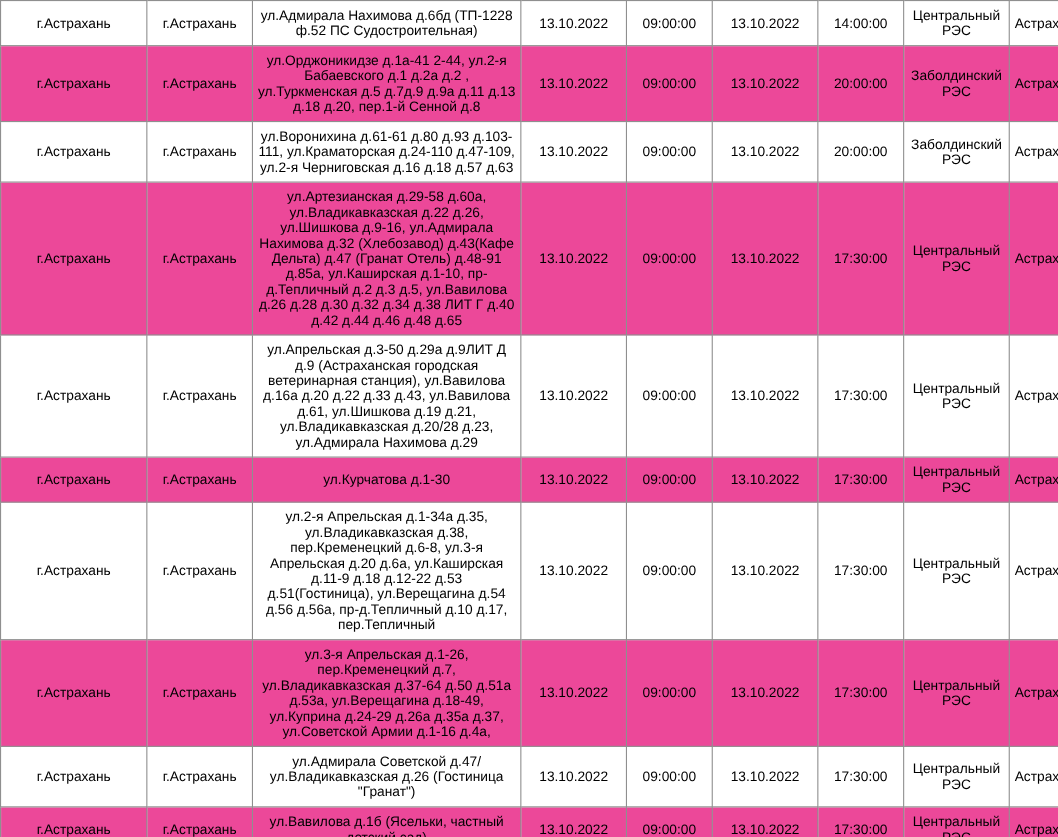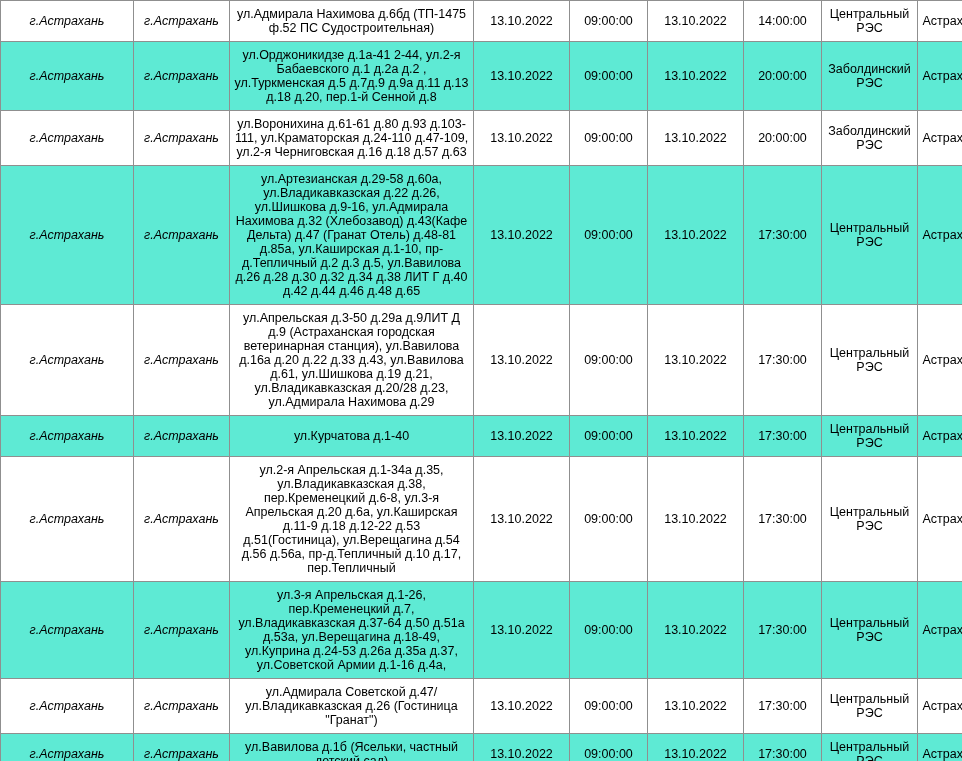--- a/index.html
+++ b/index.html
@@ -25,34 +25,34 @@
     padding: 6px 4px;
     vertical-align: middle;
     text-align: center;
     word-wrap: break-word;
     overflow-wrap: break-word;
   }
   #outage-table tr.row-even td {
     background: #ffffff;
   }
   #outage-table tr.row-odd td {
-    background: #5eead4;
+    background: #ec4899;
   }
   
   col.c0 { width: 133px; }
   col.c1 { width: 96px; }
   col.c2 { width: 244px; }
   col.c3 { width: 96px; }
   col.c4 { width: 78px; }
   col.c5 { width: 96px; }
   col.c6 { width: 78px; }
   col.c7 { width: 96px; }
   col.c8 { width: 109px; }
 
-  td.col-city, td.col-district { white-space: nowrap; font-style: italic; }
+  td.col-city, td.col-district { white-space: nowrap; }
   td.col-addresses { text-align: center; }
   td.col-res { text-align: center; }
   td.col-company { text-align: center; }
 </style>
 </head>
 <body>
 
 <table id="outage-table">
   <colgroup>
     <col class="c0">
@@ -62,21 +62,21 @@
       <col class="c4">
     <col class="c5">
       <col class="c6">
       <col class="c7">
       <col class="c8">
   </colgroup>
   <tbody>
       <tr class="row-even">
         <td class="col-city">г.Астрахань</td>
         <td class="col-district">г.Астрахань</td>
-        <td class="col-addresses">ул.Адмирала Нахимова д.6бд (ТП-1475 ф.52 ПС Судостроительная)</td>
+        <td class="col-addresses">ул.Адмирала Нахимова д.6бд (ТП-1228 ф.52 ПС Судостроительная)</td>
         <td class="col-off-date">13.10.2022</td>
         <td class="col-off-time">09:00:00</td>
         <td class="col-on-date">13.10.2022</td>
         <td class="col-on-time">14:00:00</td>
         <td class="col-res">Центральный РЭС</td>
         <td class="col-company">Астраханьэнерго</td>
       </tr>
       <tr class="row-odd">
         <td class="col-city">г.Астрахань</td>
         <td class="col-district">г.Астрахань</td>
@@ -95,21 +95,21 @@
         <td class="col-off-date">13.10.2022</td>
         <td class="col-off-time">09:00:00</td>
         <td class="col-on-date">13.10.2022</td>
         <td class="col-on-time">20:00:00</td>
         <td class="col-res">Заболдинский РЭС</td>
         <td class="col-company">Астраханьэнерго</td>
       </tr>
       <tr class="row-odd">
         <td class="col-city">г.Астрахань</td>
         <td class="col-district">г.Астрахань</td>
-        <td class="col-addresses">ул.Артезианская д.29-58 д.60а, ул.Владикавказская д.22 д.26, ул.Шишкова д.9-16, ул.Адмирала Нахимова д.32 (Хлебозавод) д.43(Кафе Дельта) д.47 (Гранат Отель) д.48-81 д.85а, ул.Каширская д.1-10, пр-д.Тепличный д.2 д.3 д.5, ул.Вавилова д.26 д.28 д.30 д.32 д.34 д.38 ЛИТ Г д.40 д.42 д.44 д.46 д.48 д.65</td>
+        <td class="col-addresses">ул.Артезианская д.29-58 д.60а, ул.Владикавказская д.22 д.26, ул.Шишкова д.9-16, ул.Адмирала Нахимова д.32 (Хлебозавод) д.43(Кафе Дельта) д.47 (Гранат Отель) д.48-91 д.85а, ул.Каширская д.1-10, пр-д.Тепличный д.2 д.3 д.5, ул.Вавилова д.26 д.28 д.30 д.32 д.34 д.38 ЛИТ Г д.40 д.42 д.44 д.46 д.48 д.65</td>
         <td class="col-off-date">13.10.2022</td>
         <td class="col-off-time">09:00:00</td>
         <td class="col-on-date">13.10.2022</td>
         <td class="col-on-time">17:30:00</td>
         <td class="col-res">Центральный РЭС</td>
         <td class="col-company">Астраханьэнерго</td>
       </tr>
       <tr class="row-even">
         <td class="col-city">г.Астрахань</td>
         <td class="col-district">г.Астрахань</td>
@@ -117,21 +117,21 @@
         <td class="col-off-date">13.10.2022</td>
         <td class="col-off-time">09:00:00</td>
         <td class="col-on-date">13.10.2022</td>
         <td class="col-on-time">17:30:00</td>
         <td class="col-res">Центральный РЭС</td>
         <td class="col-company">Астраханьэнерго</td>
       </tr>
       <tr class="row-odd">
         <td class="col-city">г.Астрахань</td>
         <td class="col-district">г.Астрахань</td>
-        <td class="col-addresses">ул.Курчатова д.1-40</td>
+        <td class="col-addresses">ул.Курчатова д.1-30</td>
         <td class="col-off-date">13.10.2022</td>
         <td class="col-off-time">09:00:00</td>
         <td class="col-on-date">13.10.2022</td>
         <td class="col-on-time">17:30:00</td>
         <td class="col-res">Центральный РЭС</td>
         <td class="col-company">Астраханьэнерго</td>
       </tr>
       <tr class="row-even">
         <td class="col-city">г.Астрахань</td>
         <td class="col-district">г.Астрахань</td>
@@ -139,21 +139,21 @@
         <td class="col-off-date">13.10.2022</td>
         <td class="col-off-time">09:00:00</td>
         <td class="col-on-date">13.10.2022</td>
         <td class="col-on-time">17:30:00</td>
         <td class="col-res">Центральный РЭС</td>
         <td class="col-company">Астраханьэнерго</td>
       </tr>
       <tr class="row-odd">
         <td class="col-city">г.Астрахань</td>
         <td class="col-district">г.Астрахань</td>
-        <td class="col-addresses">ул.3-я Апрельская д.1-26, пер.Кременецкий д.7, ул.Владикавказская д.37-64 д.50 д.51а д.53а, ул.Верещагина д.18-49, ул.Куприна д.24-53 д.26а д.35а д.37, ул.Советской Армии д.1-16 д.4а,</td>
+        <td class="col-addresses">ул.3-я Апрельская д.1-26, пер.Кременецкий д.7, ул.Владикавказская д.37-64 д.50 д.51а д.53а, ул.Верещагина д.18-49, ул.Куприна д.24-29 д.26а д.35а д.37, ул.Советской Армии д.1-16 д.4а,</td>
         <td class="col-off-date">13.10.2022</td>
         <td class="col-off-time">09:00:00</td>
         <td class="col-on-date">13.10.2022</td>
         <td class="col-on-time">17:30:00</td>
         <td class="col-res">Центральный РЭС</td>
         <td class="col-company">Астраханьэнерго</td>
       </tr>
       <tr class="row-even">
         <td class="col-city">г.Астрахань</td>
         <td class="col-district">г.Астрахань</td>

